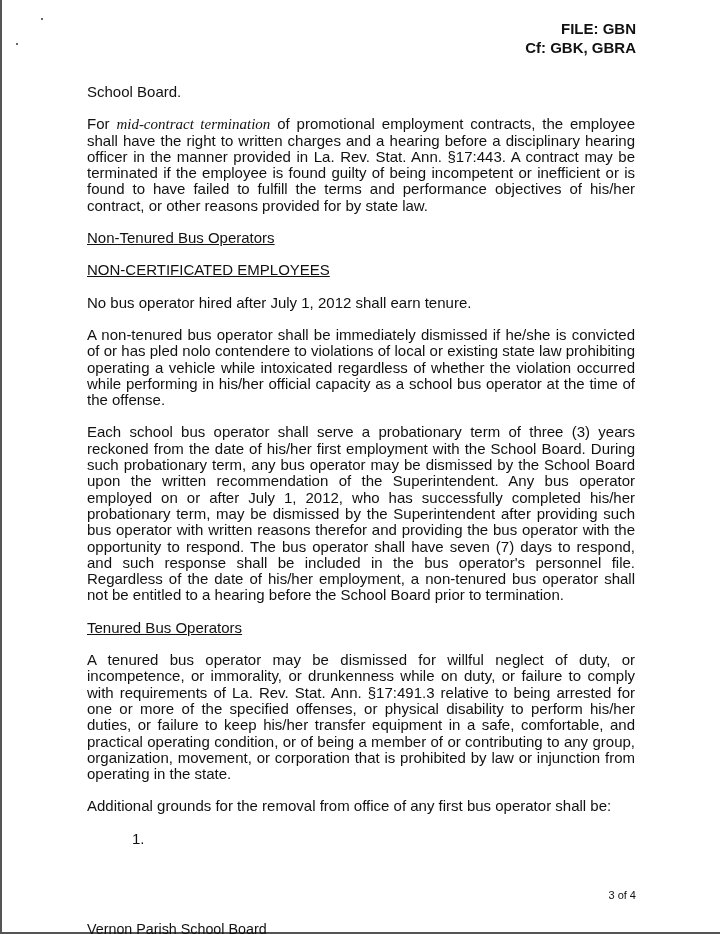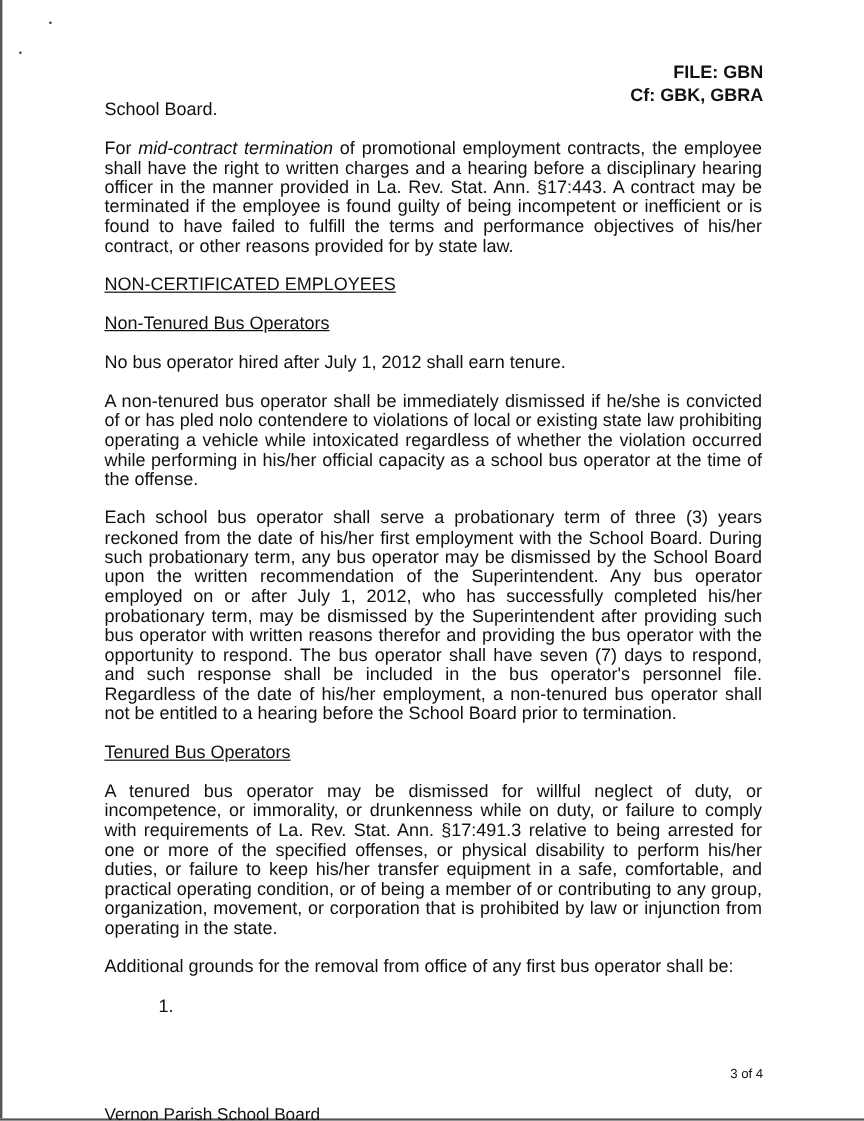--- a/index.html
+++ b/index.html
@@ -9,60 +9,60 @@
   }
   .page-border-left {
     position: absolute; left: 0; top: 0; width: 2px; height: 932px; background: #555;
   }
   .page-border-bottom {
     position: absolute; left: 0; bottom: 0; width: 720px; height: 2px; background: #555;
   }
   .speck { position: absolute; width: 2px; height: 2px; background: #333; border-radius: 1px; }
   .header {
     position: absolute; right: 84px; top: 20px; text-align: right;
-    font-weight: bold; font-size: 15px; line-height: 18.5px; color: #111; margin-top: 32px;
+    font-weight: bold; font-size: 15px; line-height: 18.5px; color: #111;
   }
   .content {
     position: absolute; left: 87px; top: 84px; width: 548px;
     font-size: 15px; line-height: 16.3px; text-align: justify;
   }
   .content p { margin: 0 0 16px 0; }
   .heading { text-decoration: underline; margin: 0 0 16px 0; }
   .list { display: flex; margin: 0; }
   .list .num { width: 48px; padding-left: 45px; flex-shrink: 0; }
   .list .txt { flex: 1; text-align: justify; }
   .footer-left {
     position: absolute; left: 87px; top: 921px; font-size: 14.3px;
   }
   .footer-right {
     position: absolute; right: 84px; top: 889px; font-size: 11px;
   }
-  em { font-style: italic; }
+  em { font-style: italic; font-family: Liberation Serif, serif; }
 </style>
 </head>
 <body>
 
 <div class="page-border-left"></div>
 <div class="page-border-bottom"></div>
 <div class="speck" style="left:41px;top:18px;"></div>
 <div class="speck" style="left:16px;top:43px;"></div>
 
 <div class="header">
   <div>FILE:  GBN</div>
   <div>Cf:  GBK, GBRA</div>
 </div>
 
 <div class="content">
   <p>School Board.</p>
 
   <p><span>For </span><em>mid-contract termination</em><span> of promotional employment contracts, the employee shall have the right to written charges and a hearing before a disciplinary hearing officer in the manner provided in La. Rev. Stat. Ann. §17:443.  A contract may be terminated if the employee is found guilty of being incompetent or inefficient or is found to have failed to fulfill the terms and performance objectives of his/her contract, or other reasons provided for by state law.</span></p>
 
+  <div class="heading">Non-Tenured Bus Operators</div>
+
   <div class="heading">NON-CERTIFICATED EMPLOYEES</div>
-
-  <div class="heading">Non-Tenured Bus Operators</div>
   <p>No bus operator hired after July 1, 2012 shall earn tenure.</p>
   <p>A non-tenured bus operator shall be immediately dismissed if he/she is convicted of or has pled nolo contendere to violations of local or existing state law prohibiting operating a vehicle while intoxicated regardless of whether the violation occurred while performing in his/her official capacity as a school bus operator at the time of the offense.</p>
   <p>Each school bus operator shall serve a probationary term of three (3) years reckoned from the date of his/her first employment with the School Board.  During such probationary term, any bus operator may be dismissed by the School Board upon the written recommendation of the Superintendent.  Any bus operator employed on or after July 1, 2012, who has successfully completed his/her probationary term, may be dismissed by the Superintendent after providing such bus operator with written reasons therefor and providing the bus operator with the opportunity to respond.  The bus operator shall have seven (7) days to respond, and such response shall be included in the bus operator's personnel file.  Regardless of the date of his/her employment, a non-tenured bus operator shall not be entitled to a hearing before the School Board prior to termination.</p>
 
   <div class="heading">Tenured Bus Operators</div>
   <p>A tenured bus operator may be dismissed for willful neglect of duty, or incompetence, or immorality, or drunkenness while on duty, or failure to comply with requirements of La. Rev. Stat. Ann. §17:491.3 relative to being arrested for one or more of the specified offenses, or physical disability to perform his/her duties, or failure to keep his/her transfer equipment in a safe, comfortable, and practical operating condition, or of being a member of or contributing to any group, organization, movement, or corporation that is prohibited by law or injunction from operating in the state.</p>
   <p>Additional grounds for the removal from office of any first bus operator shall be:</p>
 
   <div class="list">
     <span class="num">1.</span>

